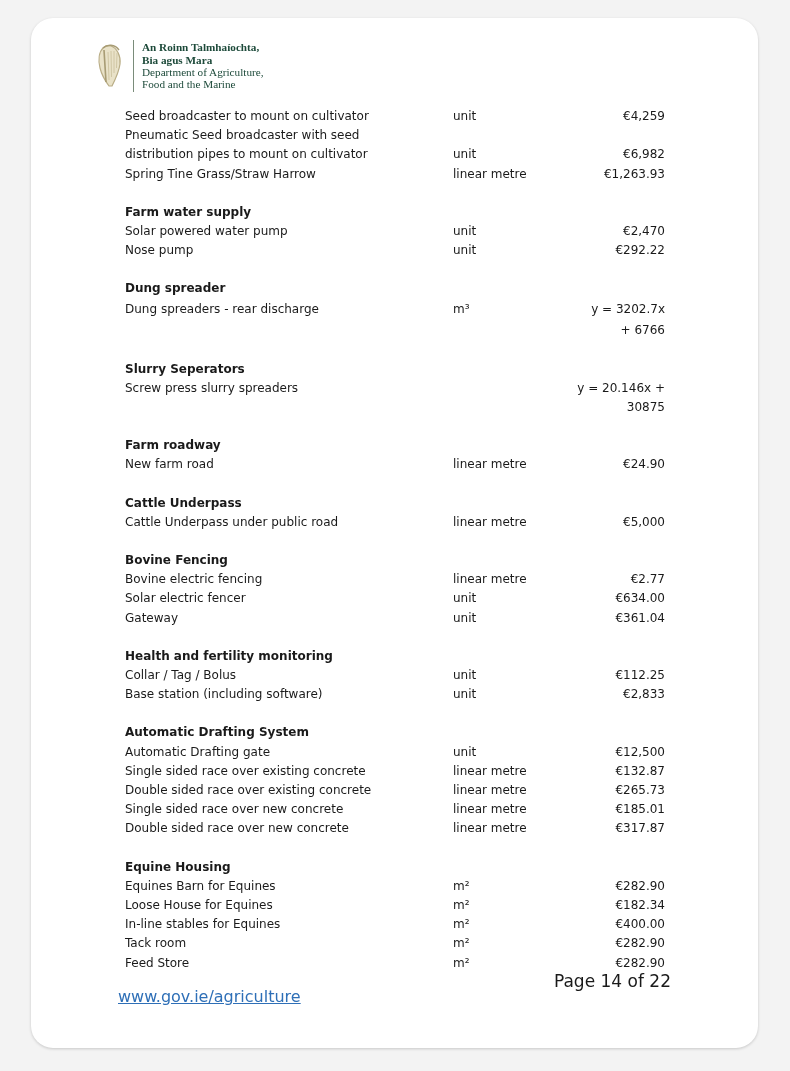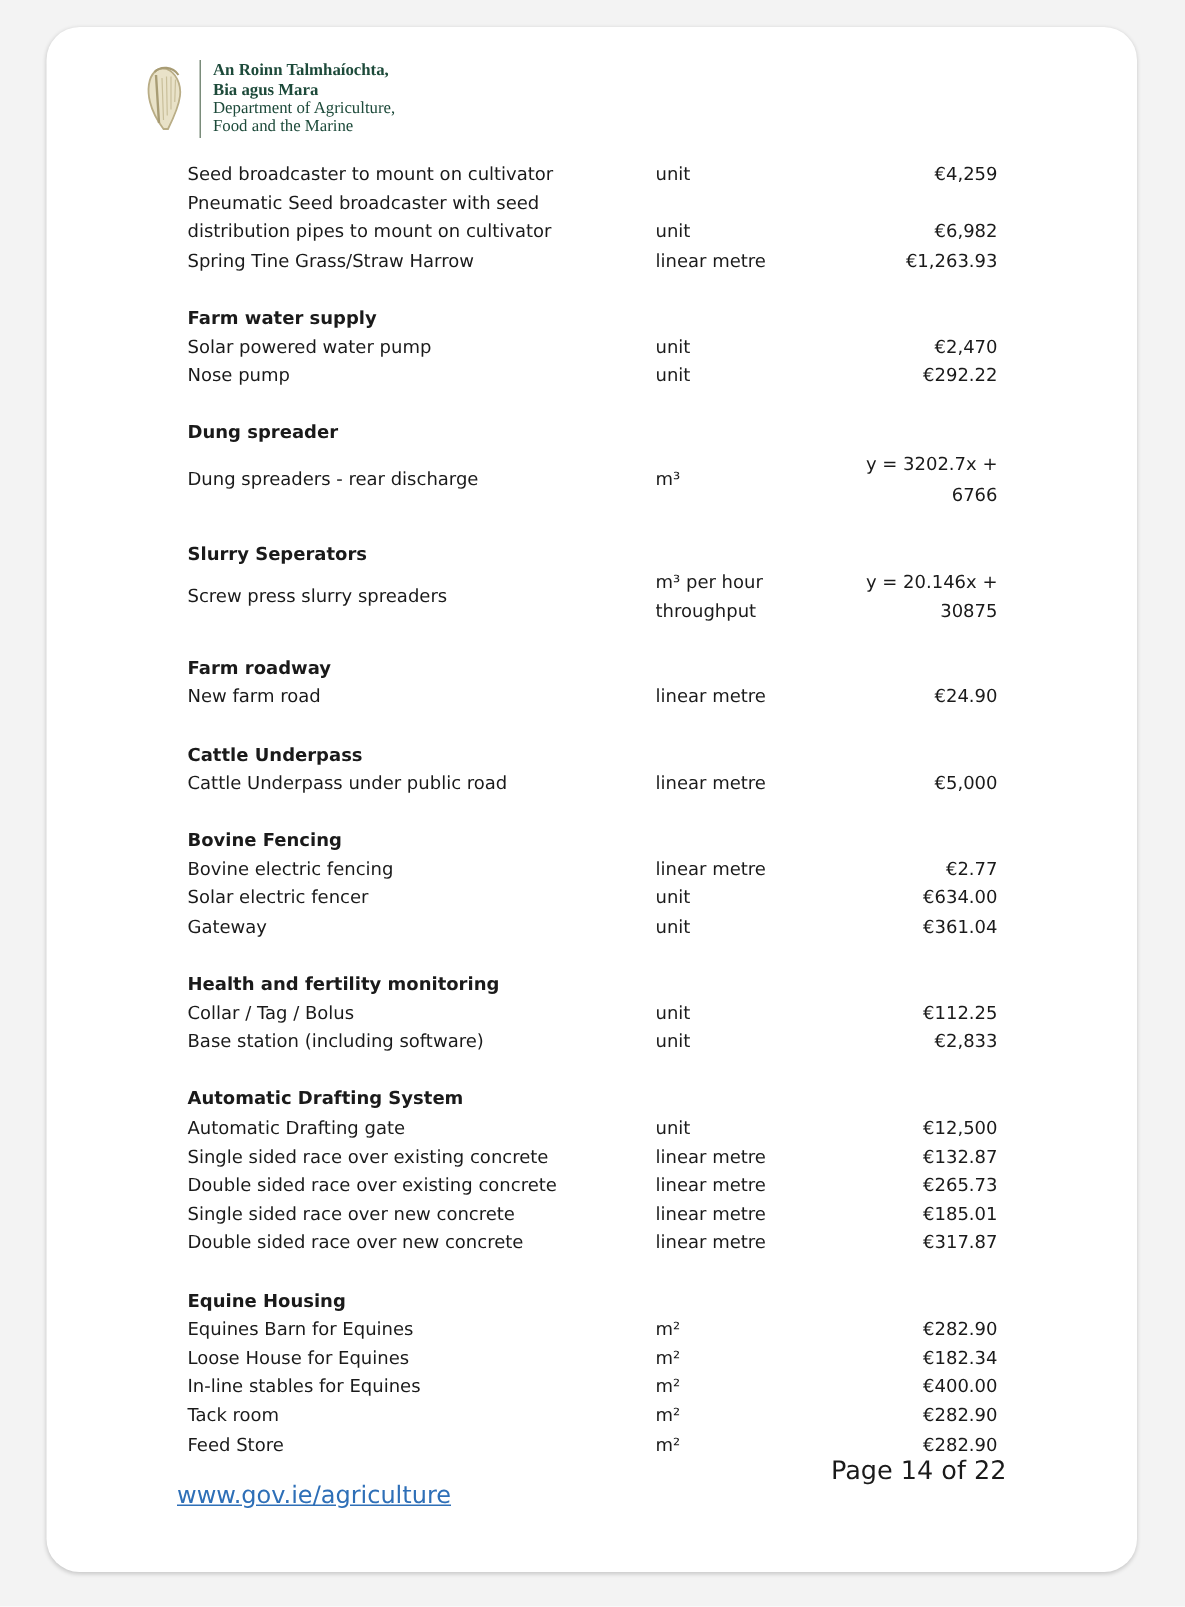--- a/index.html
+++ b/index.html
@@ -39,21 +39,21 @@
     .content {
       position: absolute;
       left: 94px; top: 89px;
       width: 540px;
       font-family: "DejaVu Sans", sans-serif;
       font-size: 12px;
       color: #1a1a1a;
     }
     .section { margin-bottom: 19px; }
     .sec-title { font-weight: bold; height: 19.2px; line-height: 19.2px; }
-    .row { display: flex; line-height: 19.2px; align-items: center; }
+    .row { display: flex; line-height: 19.2px; align-items: flex-start; gap: 16px; }
     .row .desc { width: 312px; }
     .row .unit { width: 110px; }
     .row .cost { flex: 1; text-align: right; }
     .row.tall .desc, .row.tall .unit, .row.tall .cost { line-height: 19.2px; }
     .page-num {
       position: absolute; right: 87px; top: 953px;
       font-family: "DejaVu Sans", sans-serif;
       font-size: 17px; color: #1a1a1a;
     }
     .footer-link {
@@ -126,24 +126,20 @@
         <div class="desc">Dung spreaders - rear discharge</div>
         <div class="unit">m³</div>
         <div class="cost">y = 3202.7x + 6766</div>
       </div>
     </div>
 
     <div class="section">
       <div class="sec-title">Slurry Seperators</div>
       <div class="row tall">
         <div class="desc">Screw press slurry spreaders</div>
-        <div class="unit">
-          <div>m³ per hour</div>
-          <div>throughput</div>
-        </div>
         <div class="cost">
           <div>y = 20.146x +</div>
           <div>30875</div>
         </div>
       </div>
     </div>
 
     <div class="section">
       <div class="sec-title">Farm roadway</div>
       <div class="row">

